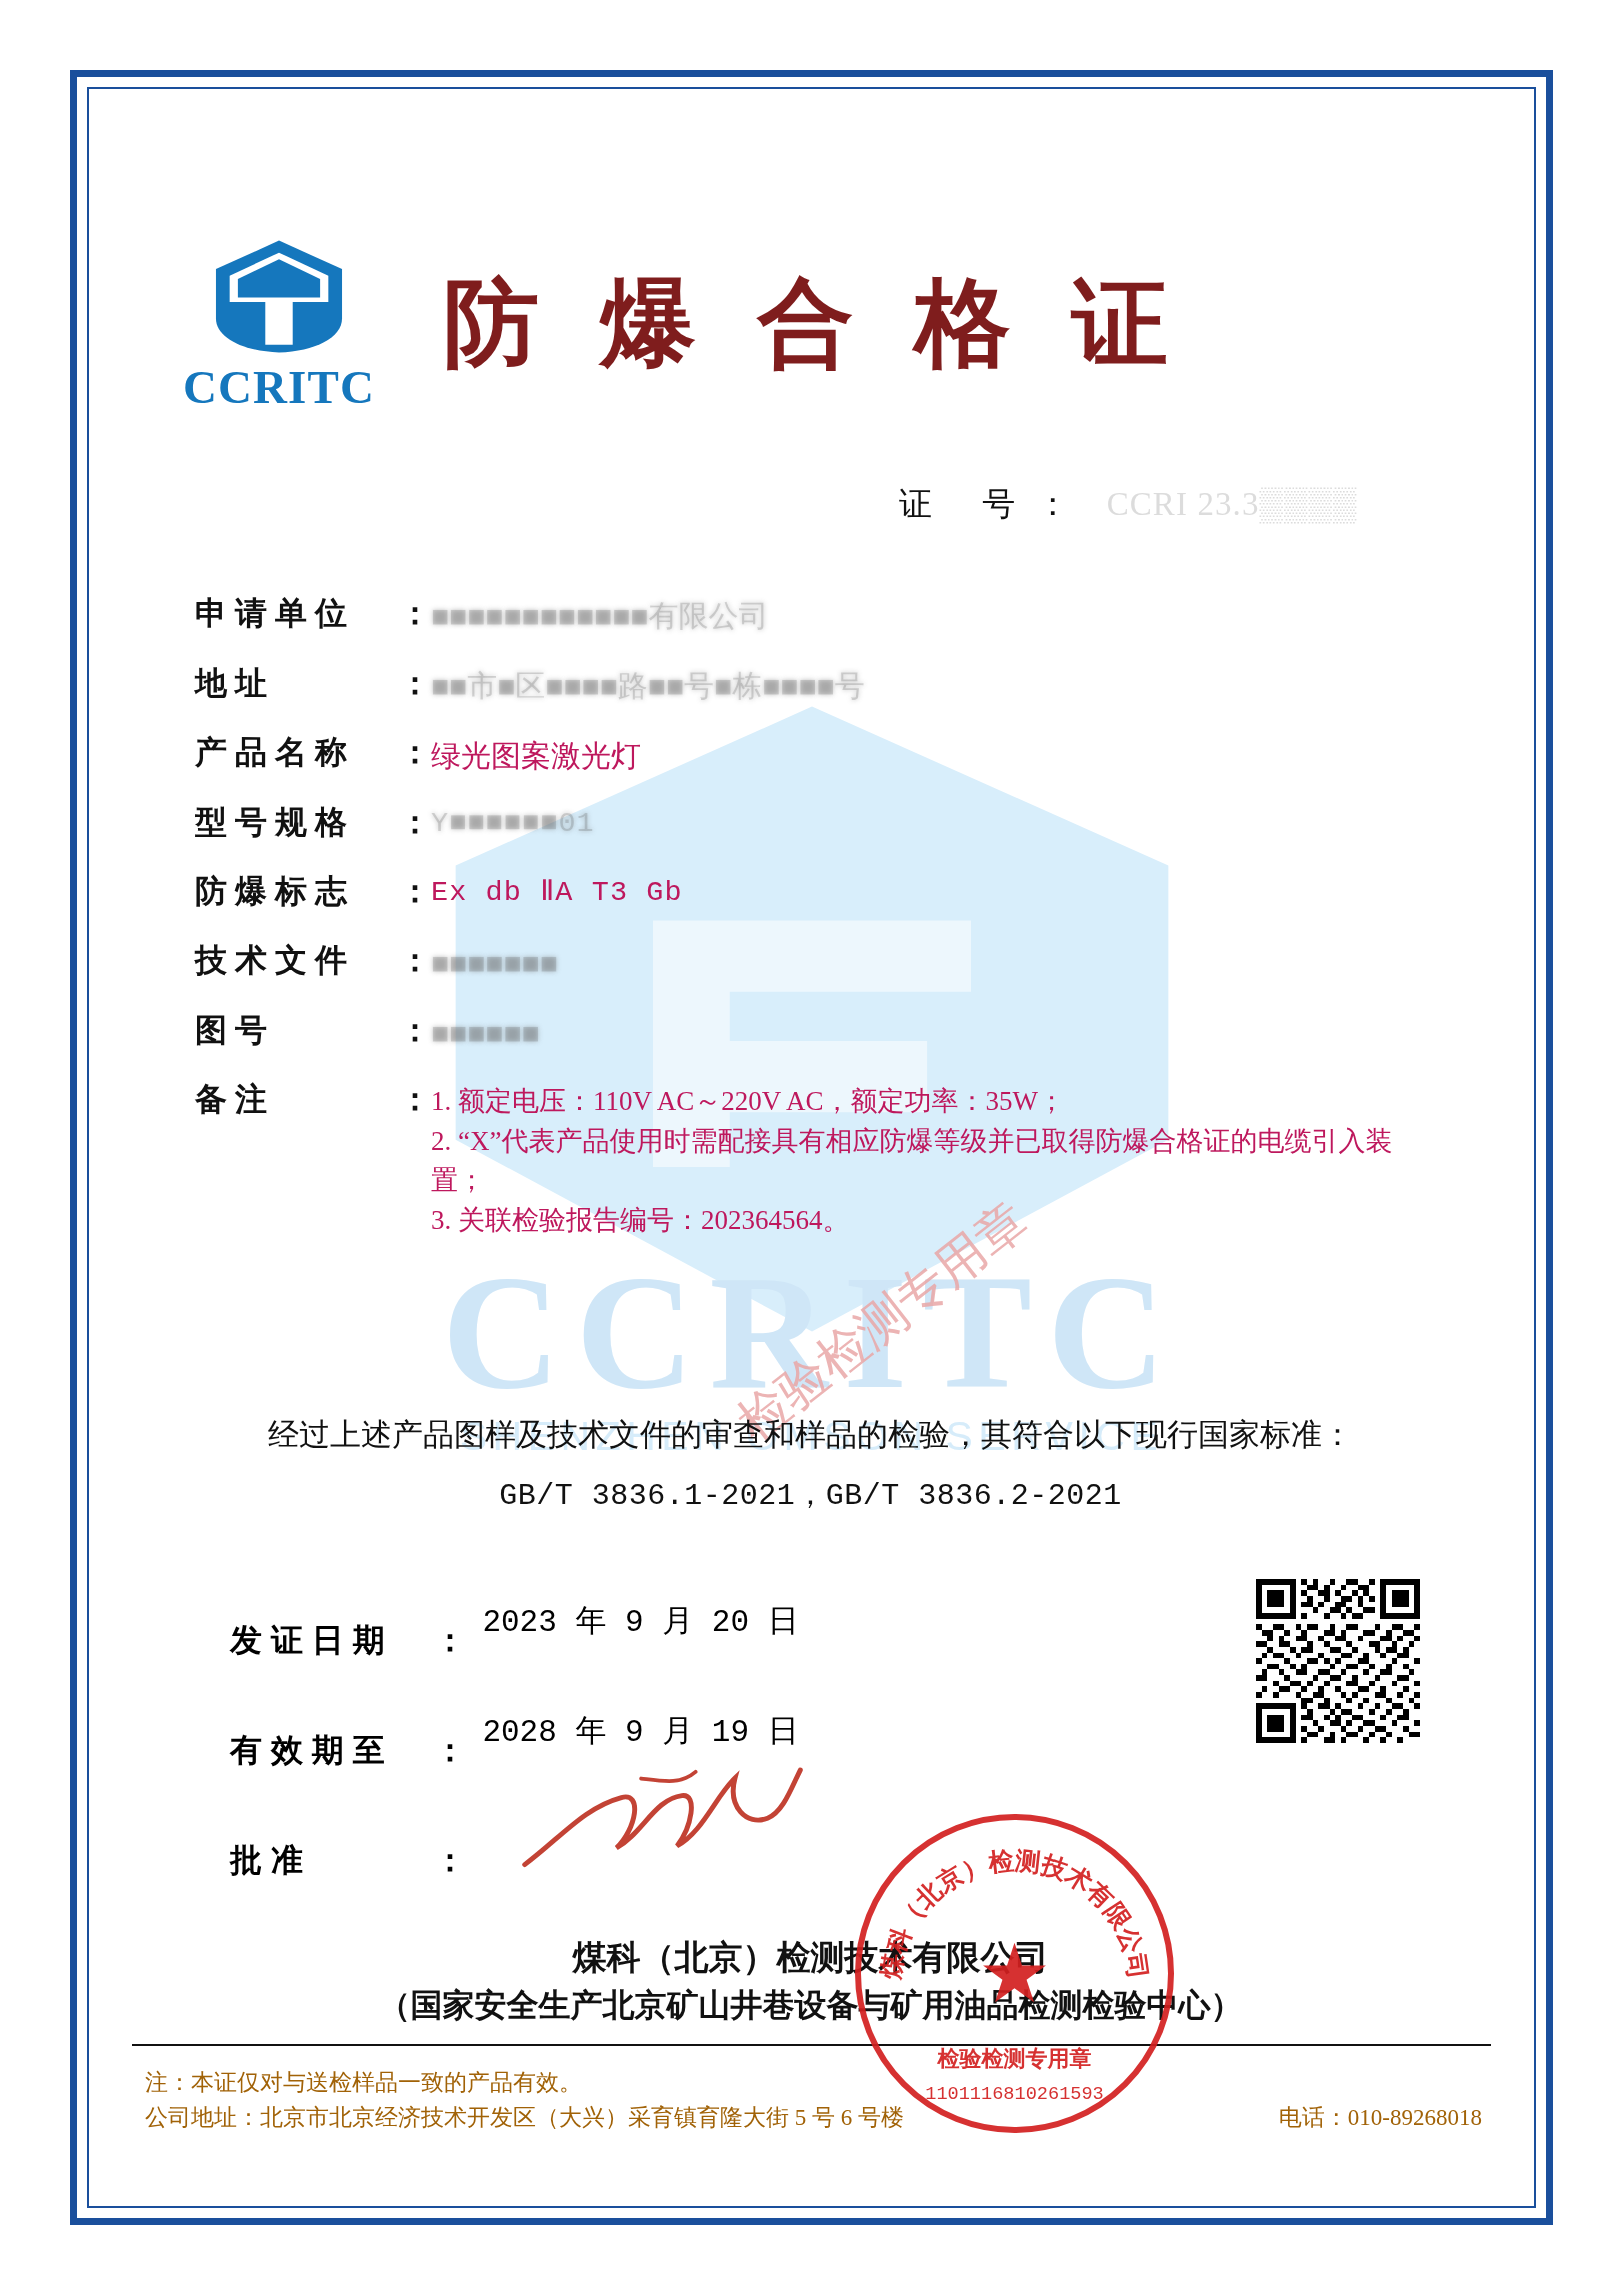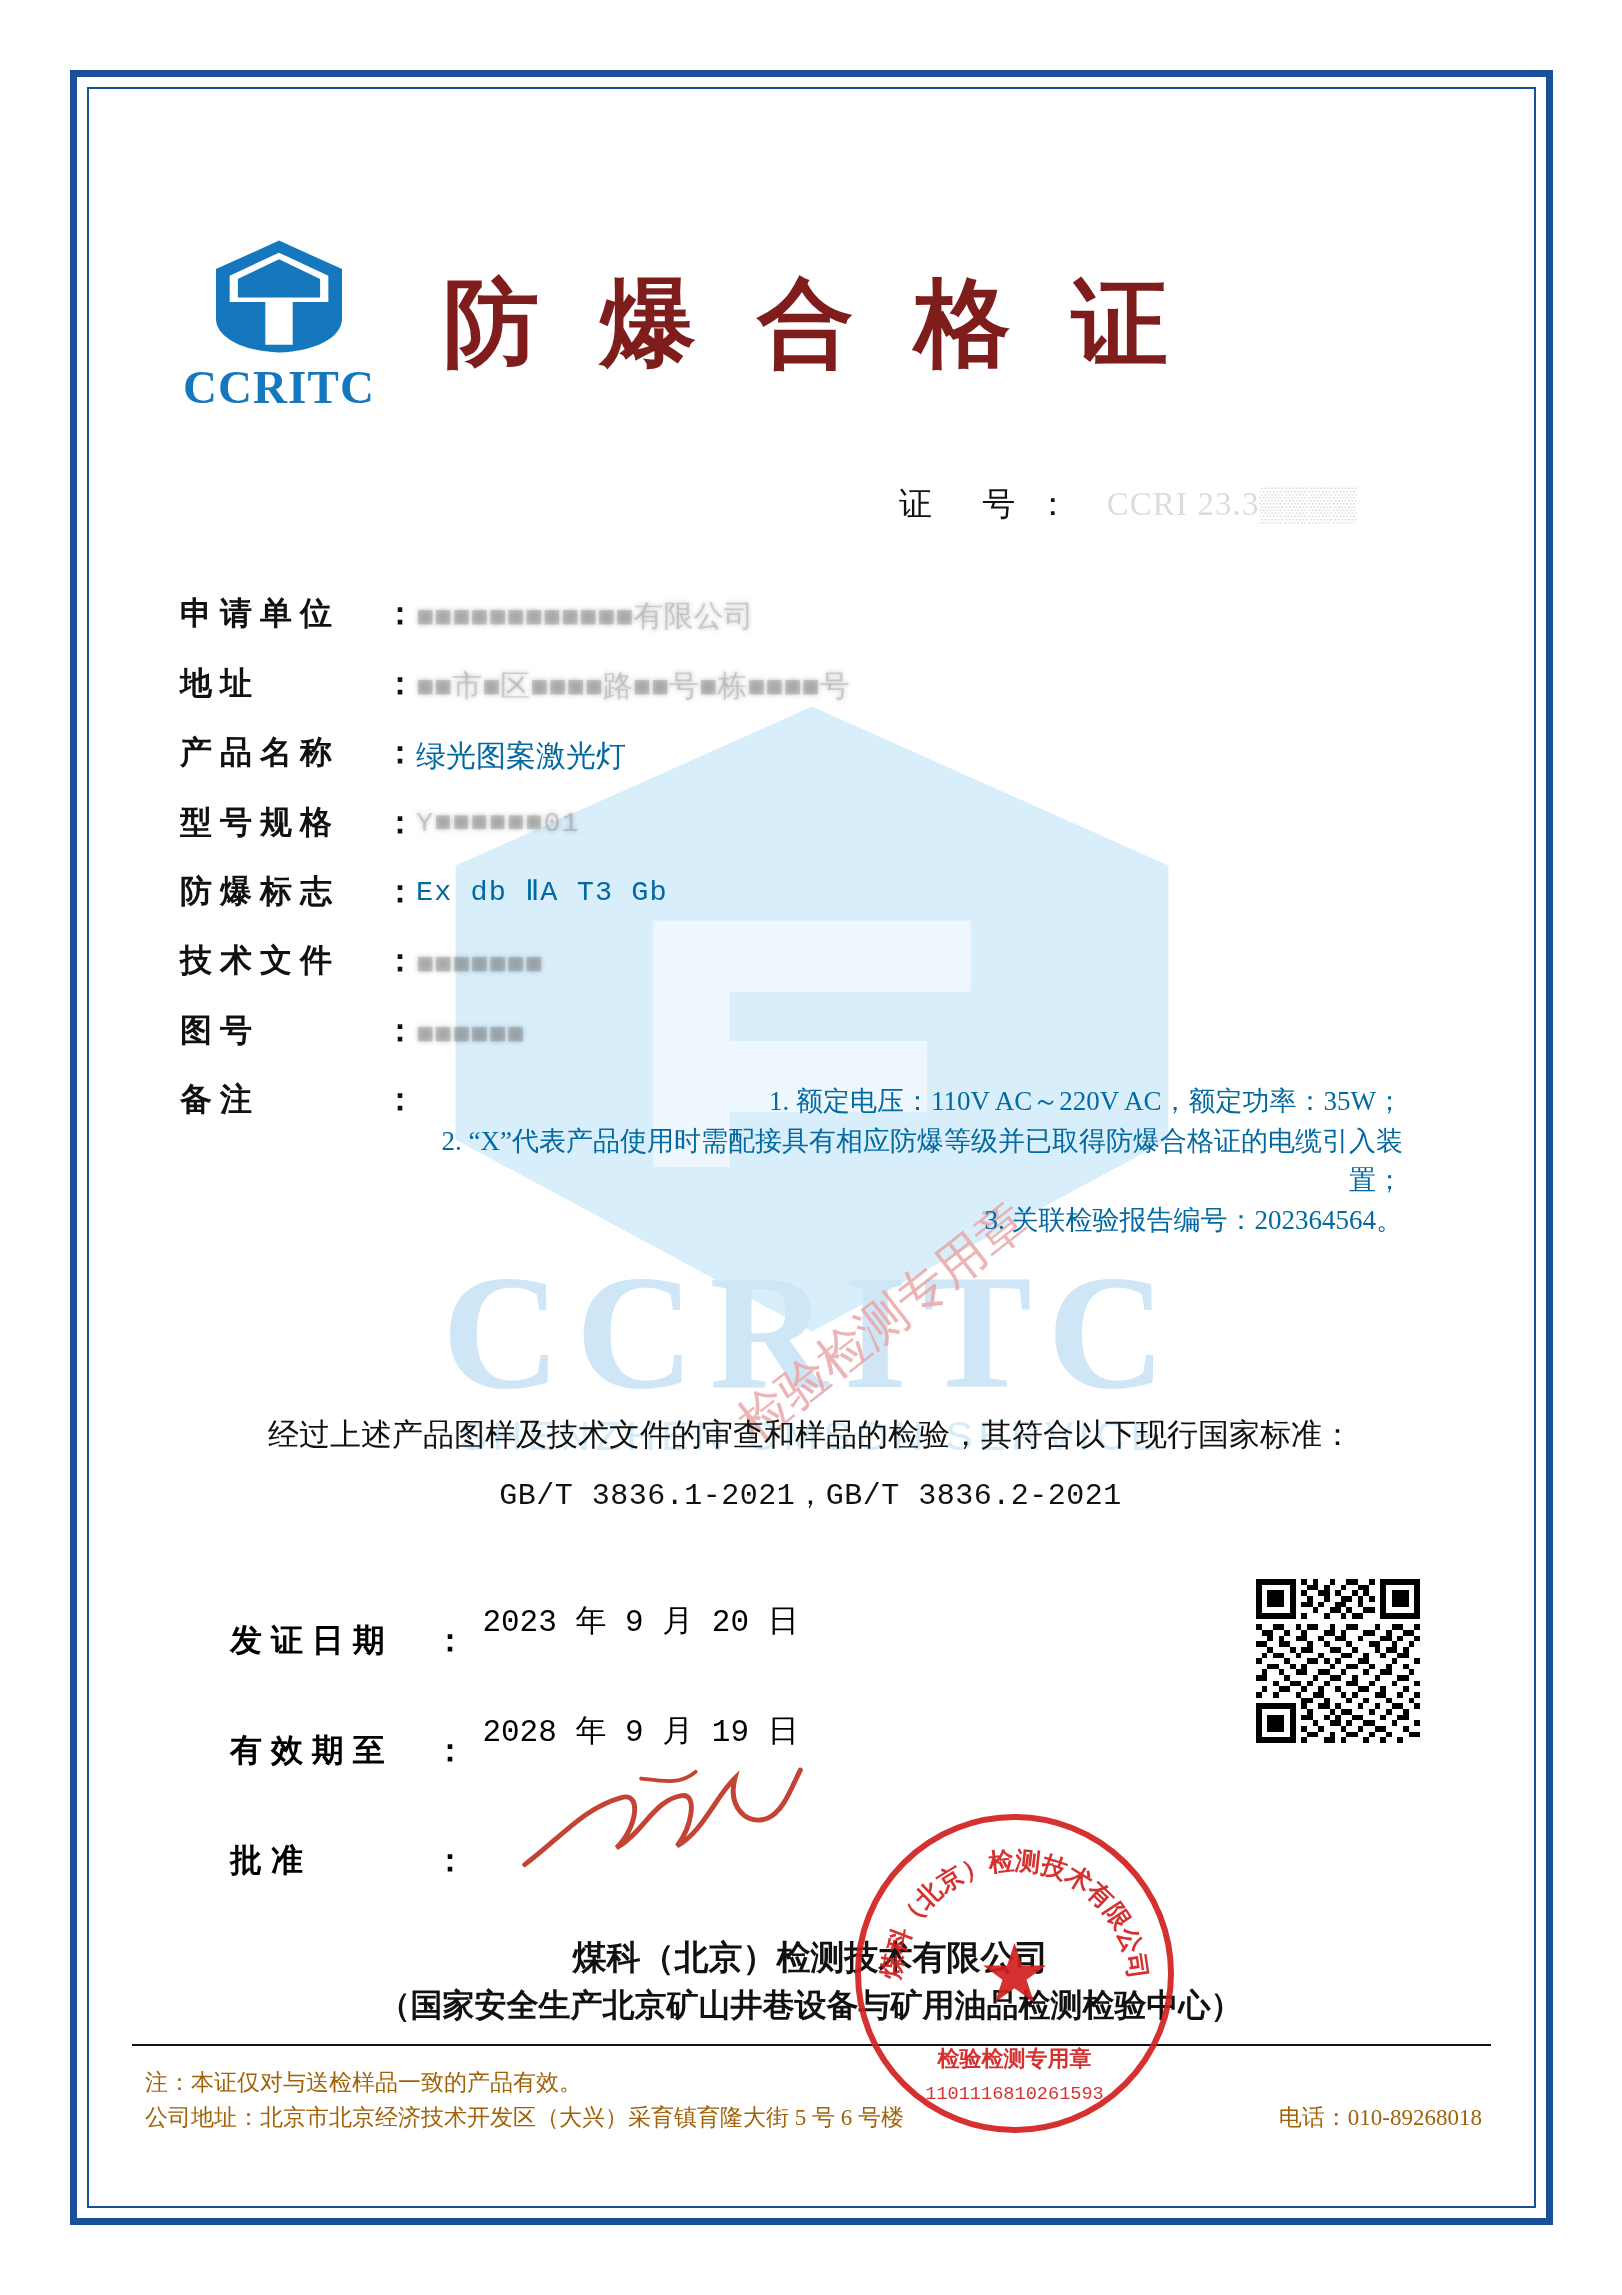--- a/index.html
+++ b/index.html
@@ -149,24 +149,23 @@
     margin-left: 16.4px;
   }
   .redacted {
     display: inline-block;
     background: rgba(255,255,255,0.0);
     color: rgba(60,60,60,0.18);
   }
   
   .fields {
     position: absolute;
-    left: 180px;
+    left: 195px;
     top: 592px;
     width: 1233px;
-    text-align: right;
   }
   .field-row {
     display: flex;
     align-items: flex-start;
     margin-bottom: 25px;
   }
   .field-label {
     width: 236px;
     flex: 0 0 236px;
     font-size: 32px;
@@ -174,21 +173,21 @@
     font-family: "Liberation Serif", serif;
     font-weight: 600;
     display: flex;
     justify-content: space-between;
   }
   .field-label .colon {
     margin-left: 3.3px;
   }
   .field-value {
     font-size: 30px;
-    color: #0369a1;
+    color: #be185d;
     font-family: "Liberation Serif", serif;
     line-height: 1.38;
     padding-top: 3.3px;
   }
   .field-value.mono {
     font-family: "Liberation Mono", monospace;
     font-size: 28.5px;
     letter-spacing: 1.1px;
   }
   .blurred {

